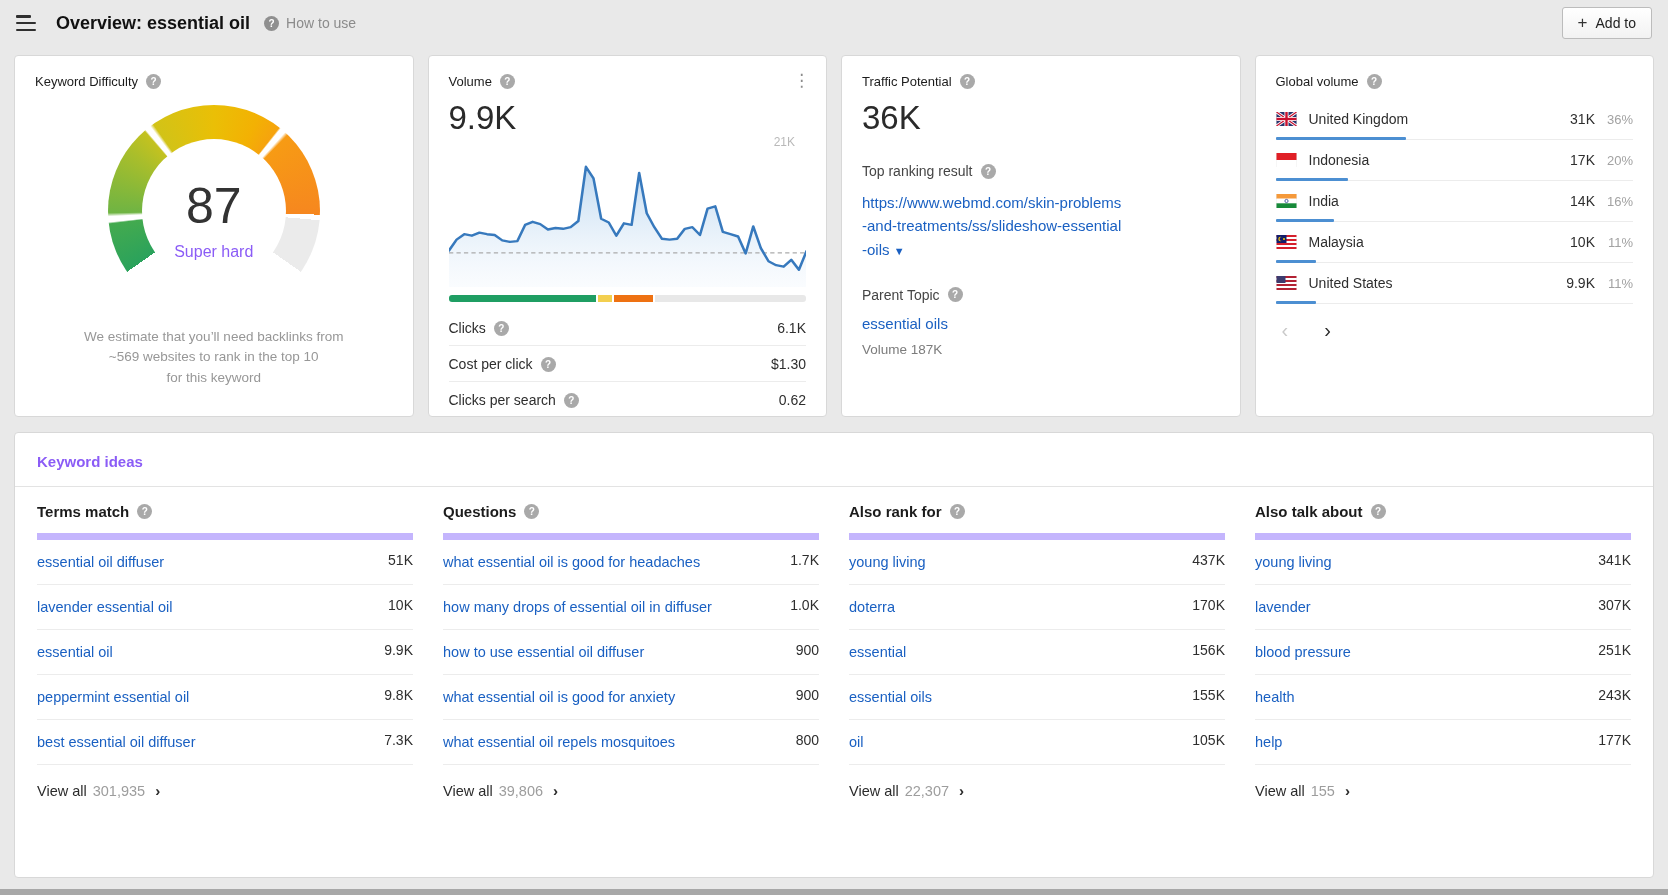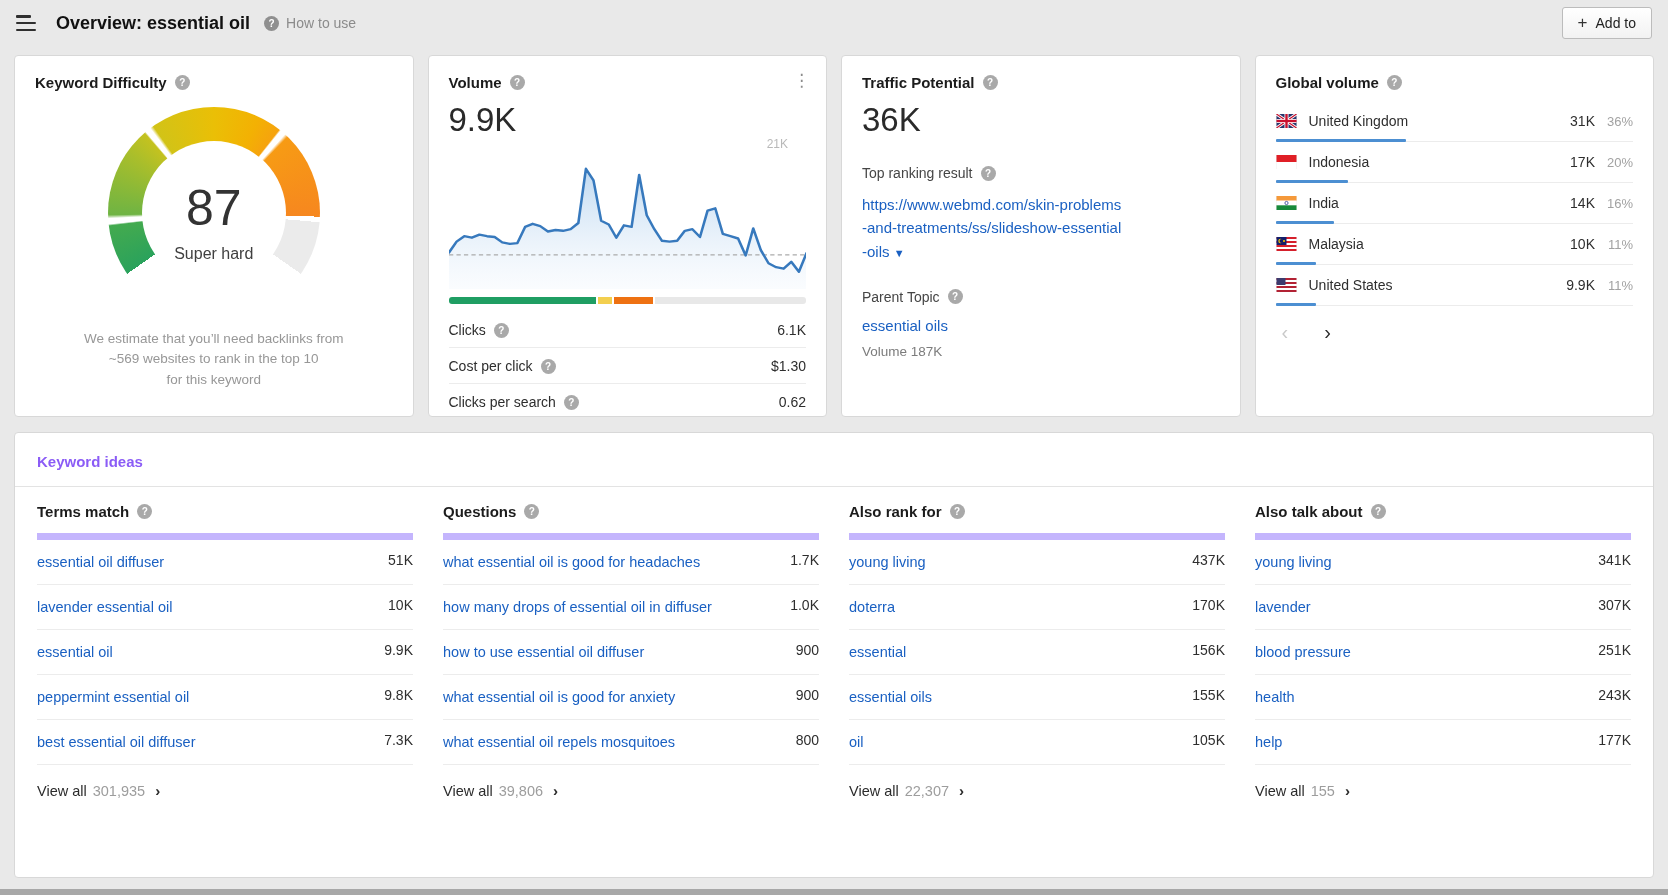--- a/index.html
+++ b/index.html
@@ -16,21 +16,21 @@
   .page-title { font-size:18px; font-weight:700; color:#111; margin-right:14px; }
   .howto { display:flex; align-items:center; gap:7px; color:#8b8b8b; font-size:14px; cursor:pointer; }
   .topbar-spacer { flex:1; }
   .btn-addto { display:flex; align-items:center; gap:8px; background:linear-gradient(#ffffff,#f2f2f2); border:1px solid #bcbcbc; border-radius:3px; padding:7px 15px; font-size:14px; color:#222; cursor:pointer; }
   .btn-addto .plus { font-size:17px; line-height:12px; color:#333; font-weight:400; }
 
   
   .help { display:inline-flex; align-items:center; justify-content:center; width:15px; height:15px; border-radius:50%; background:#a9a9a9; color:#fff; font-size:10px; font-weight:700; flex:0 0 auto; cursor:pointer; }
   .card { background:#fff; border:1px solid #d8d8d8; border-radius:4px; }
   .card-title-row { display:flex; align-items:center; gap:8px; }
-  .card-title { font-size:15px; font-weight:700; color:#1c1c1c; }
+  .card-title { font-size:13px; font-weight:400; color:#1c1c1c; }
   .big-value { font-size:33px; color:#2a2a2a; margin-top:10px; }
 
   main { padding:9px 14px 0; }
   .cards-row { display:grid; grid-template-columns:repeat(4,1fr); gap:14px; }
   .cards-row .card { height:362px; padding:18px 20px; position:relative; }
 
   
   .gauge-wrap { width:212px; margin:16px auto 0; position:relative; height:190px; }
   .gauge { width:212px; height:212px; border-radius:50%; position:relative;
     background:conic-gradient(from 235deg,
@@ -39,27 +39,27 @@
       #6fb443 34deg, #a9be2b 70deg, #c4c21f 84deg,
       #ffffff 85deg, #ffffff 88deg,
       #d2c317 90deg, #eabf06 125deg, #f3b103 150deg, #f6a30e 163deg,
       #ffffff 164deg, #ffffff 167deg,
       #f79b14 169deg, #f6871f 217deg,
       #ffffff 217deg, #ffffff 220deg,
       #ebebeb 220deg, #ebebeb 250deg,
       rgba(0,0,0,0) 250deg); }
   .gauge::after { content:""; position:absolute; inset:34px; background:#fff; border-radius:50%; }
   .gauge-score { position:absolute; left:0; right:0; top:72px; text-align:center; font-size:50px; color:#333; z-index:2; }
-  .gauge-level { position:absolute; left:0; right:0; top:138px; text-align:center; font-size:16px; color:#404040; z-index:2; }
+  .gauge-level { position:absolute; left:0; right:0; top:138px; text-align:center; font-size:16px; color:#8b5cf6; z-index:2; }
   .kd-desc { margin-top:32px; text-align:center; font-size:13.5px; line-height:1.5; color:#979797; }
 
   
   .kebab { position:absolute; top:16px; right:16px; color:#8c8c8c; font-size:17px; cursor:pointer; line-height:1; }
   .chart-wrap { position:relative; margin-top:2px; height:148px; }
-  .chart-max { position:absolute; top:-4px; right:18px; font-size:12px; color:#b9b9b9; }
+  .chart-max { position:absolute; top:-4px; right:11px; font-size:12px; color:#b9b9b9; }
   .chart-wrap svg { position:absolute; left:0; bottom:0; width:100%; height:132px; display:block; }
   .clicks-bar { display:flex; gap:2px; height:7px; border-radius:3px; overflow:hidden; margin-top:8px; }
   .clicks-bar span { height:100%; }
   .stat-row { display:flex; align-items:center; justify-content:space-between; padding:10px 0 9px; font-size:14px; color:#2e2e2e; }
   .stat-row + .stat-row { border-top:1px solid #ececec; }
   .stat-rows { margin-top:8px; }
   .stat-label { display:flex; align-items:center; gap:8px; }
 
   
   .sub-label { display:flex; align-items:center; gap:8px; font-size:14px; color:#454545; }

